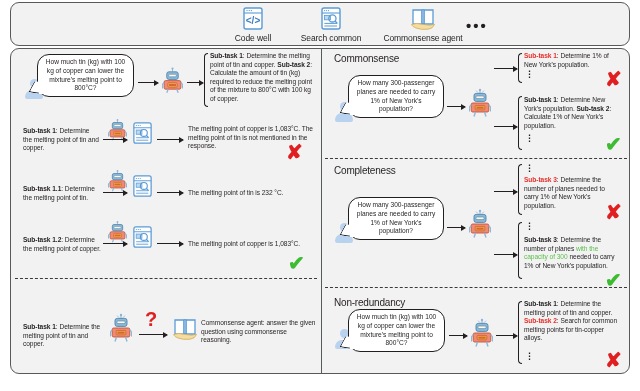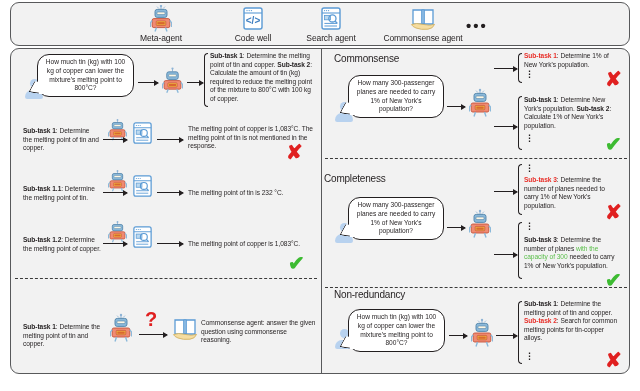--- a/index.html
+++ b/index.html
@@ -160,40 +160,20 @@
     white-space: nowrap; overflow:hidden;
   }
 </style>
 </head>
 <body>
 
 <div id="figure">
 
   <div id="agent-bar">
 
-    <div class="agent-cell" style="left:104px;">
-      <div class="agent-ico">
-        <svg width="22" height="27" viewBox="0 0 22 27">
-          <line x1="11" y1="0.5" x2="11" y2="4" stroke="#8fb4d6" stroke-width="1"></line>
-          <circle cx="11" cy="1" r="1.2" fill="#8fb4d6"></circle>
-          <line x1="7" y1="1.6" x2="9" y2="3.6" stroke="#8fb4d6" stroke-width="0.8"></line>
-          <line x1="15" y1="1.6" x2="13" y2="3.6" stroke="#8fb4d6" stroke-width="0.8"></line>
-          <rect x="5" y="4.4" width="12" height="8" rx="2.2" fill="#8bb9da" stroke="#4e82a8" stroke-width="0.9"></rect>
-          <rect x="7" y="7" width="8" height="2.6" rx="0.8" fill="#fdf6e3" stroke="#4e82a8" stroke-width="0.6"></rect>
-          <rect x="2.2" y="13.6" width="17.6" height="9" rx="1.6" fill="#f08b72" stroke="#c3503a" stroke-width="0.9"></rect>
-          <rect x="6.2" y="16" width="9.6" height="4.4" rx="0.8" fill="#f5c242" stroke="#c3503a" stroke-width="0.7"></rect>
-          <rect x="7.3" y="17.1" width="7.4" height="2.3" fill="#d9682f"></rect>
-          <path d="M2.2 15.5 L0.4 17.8 L0.4 22" stroke="#8bb9da" stroke-width="1.3" fill="none"></path>
-          <path d="M19.8 15.5 L21.6 17.8 L21.6 22" stroke="#8bb9da" stroke-width="1.3" fill="none"></path>
-          <path d="M6.5 22.6 L5 26.4" stroke="#8bb9da" stroke-width="1.4" fill="none"></path>
-          <path d="M15.5 22.6 L17 26.4" stroke="#8bb9da" stroke-width="1.4" fill="none"></path>
-        </svg>
-      </div>
-      <div class="agent-label">Meta-agent</div>
-    </div>
 
     <div class="agent-cell" style="left:196px;">
       <div class="agent-ico">
         <svg width="24" height="26" viewBox="0 0 24 26">
           <rect x="3" y="2" width="18" height="21" rx="2" fill="#ffffff" stroke="#5b9bd5" stroke-width="1.4"></rect>
           <line x1="3" y1="7" x2="21" y2="7" stroke="#5b9bd5" stroke-width="1.1"></line>
           <circle cx="6" cy="4.6" r="0.7" fill="#5b9bd5"></circle>
           <circle cx="8.2" cy="4.6" r="0.7" fill="#5b9bd5"></circle>
           <circle cx="10.4" cy="4.6" r="0.7" fill="#5b9bd5"></circle>
           <text x="12" y="18.4" font-size="10" font-family="'Liberation Sans',sans-serif" fill="#3f7fc1" text-anchor="middle" font-weight="bold">&lt;/&gt;</text>
@@ -210,21 +190,21 @@
           <circle cx="5.6" cy="4.6" r="0.6" fill="#5b9bd5"></circle>
           <circle cx="7.6" cy="4.6" r="0.6" fill="#5b9bd5"></circle>
           <circle cx="9.6" cy="4.6" r="0.6" fill="#5b9bd5"></circle>
           <rect x="5.4" y="9.4" width="6" height="4.4" fill="#bcd9f0" stroke="#5b9bd5" stroke-width="0.8"></rect>
           <circle cx="13.4" cy="12.4" r="3.6" fill="none" stroke="#5b9bd5" stroke-width="1.3"></circle>
           <line x1="16" y1="15" x2="18.4" y2="17.4" stroke="#5b9bd5" stroke-width="1.4"></line>
           <line x1="5.4" y1="17.4" x2="18" y2="17.4" stroke="#5b9bd5" stroke-width="1"></line>
           <line x1="5.4" y1="20" x2="18" y2="20" stroke="#5b9bd5" stroke-width="1"></line>
         </svg>
       </div>
-      <div class="agent-label">Search agent</div>
+      <div class="agent-label">Search common</div>
     </div>
 
     <div class="agent-cell" style="left:352px; width:120px;">
       <div class="agent-ico">
         <svg width="28" height="26" viewBox="0 0 28 26">
           <path d="M4 4 H13 V18 H4 Z" fill="#ffffff" stroke="#5b9bd5" stroke-width="1.3"></path>
           <path d="M15 4 H24 V18 H15 Z" fill="#ffffff" stroke="#5b9bd5" stroke-width="1.3"></path>
           <path d="M13 4 Q14 3.2 15 4 V18 Q14 17.2 13 18 Z" fill="#bcd9f0" stroke="#5b9bd5" stroke-width="1.1"></path>
           <path d="M2.5 18.6 Q7 16.6 14 18.4 Q21 20.2 25.6 18.4 Q24 22.6 19 23.2 Q12 24 7 22 Q3.4 20.6 2.5 18.6 Z" fill="#f5dda1" stroke="#d3b263" stroke-width="0.9"></path>
         </svg>
@@ -506,21 +486,21 @@
       <div class="txt" style="left:202px; top:47px; width:92px;">
         <span class="bold">Sub-task 1</span><span>: Determine New York's population.</span>
         <span class="bold">Sub-task 2</span><span>: Calculate 1% of New York's population.</span>
       </div>
       <div class="vdots" style="left:203px; top:88px;">⋮</div>
       <div class="mark mark-v" style="left:283px; top:85px;">✔</div>
     </div>
 
     <div class="panel" style="left:311px; top:111px; width:309px; height:127px;">
 
-      <div class="sec-title" style="left:2px; top:5px;margin-top:8px;">Completeness</div>
+      <div class="sec-title" style="left:12px; top:5px;">Completeness</div>
 
       <div class="user" style="left:12px; top:63px;">
         <div class="head"></div>
           <div class="body"></div>
       </div>
 
       <div class="bubble" style="left:26px; top:37px; width:96px;">
         <span>How many 300-passenger planes are needed to carry 1% of New York's population?</span>
         <span class="tail"></span>
         <span class="tail-cover"></span>
@@ -558,21 +538,21 @@
       <div class="brace" style="left:196px; top:62px; height:57px;"></div>
       <div class="vdots" style="left:203px; top:65px;">⋮</div>
       <div class="txt" style="left:202px; top:76px; width:94px;">
         <span class="bold">Sub-task 3</span><span>: Determine the number of planes </span><span class="grn">with the capacity of 300</span><span> needed to carry 1% of New York's population.</span>
       </div>
       <div class="mark mark-v" style="left:283px; top:110px;">✔</div>
     </div>
 
     <div class="panel" style="left:311px; top:240px; width:309px; height:86px;">
 
-      <div class="sec-title" style="left:12px; top:0;">Non-redundancy</div>
+      <div class="sec-title" style="left:12px; top:8px;">Non-redundancy</div>
 
       <div class="user" style="left:12px; top:40px;">
         <div class="head"></div>
           <div class="body"></div>
       </div>
 
       <div class="bubble" style="left:26px; top:20px; width:97px;">
         <span>How much tin (kg) with 100 kg of copper can lower the mixture's melting point to 800°C?</span>
         <span class="tail"></span>
         <span class="tail-cover"></span>

